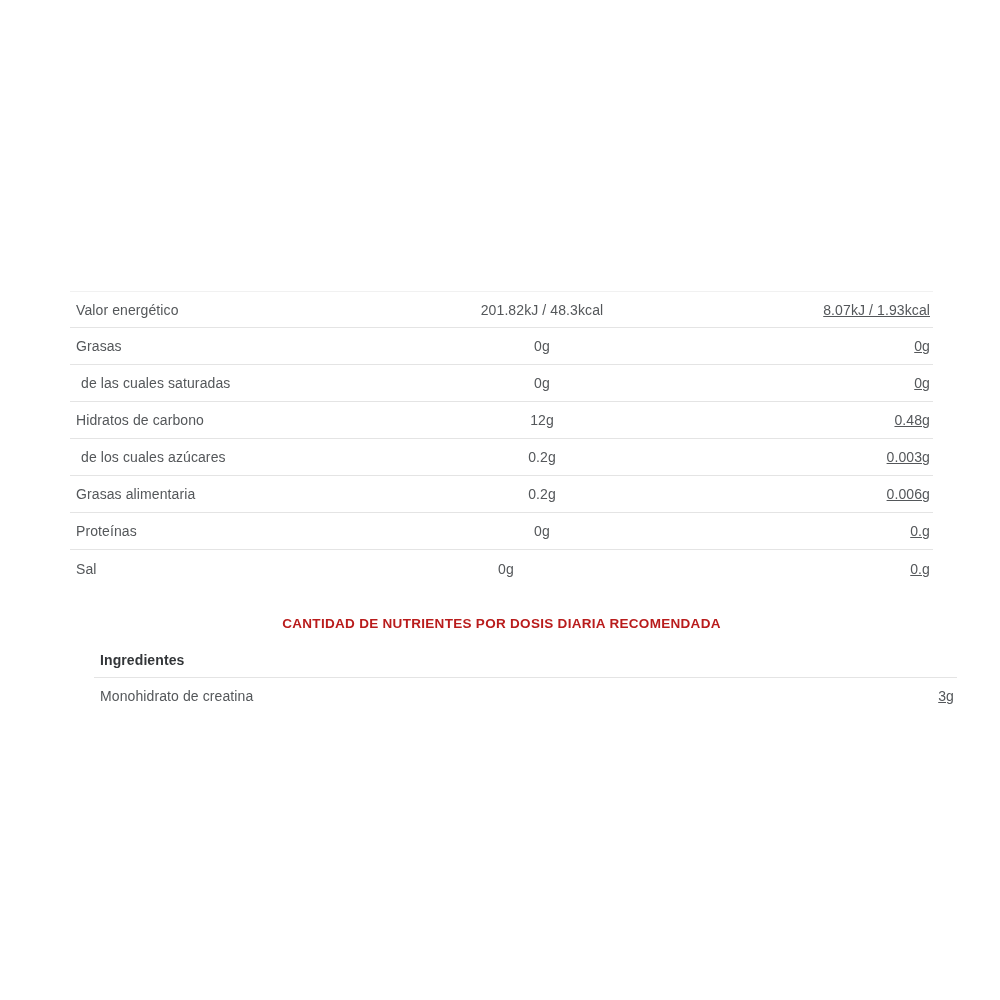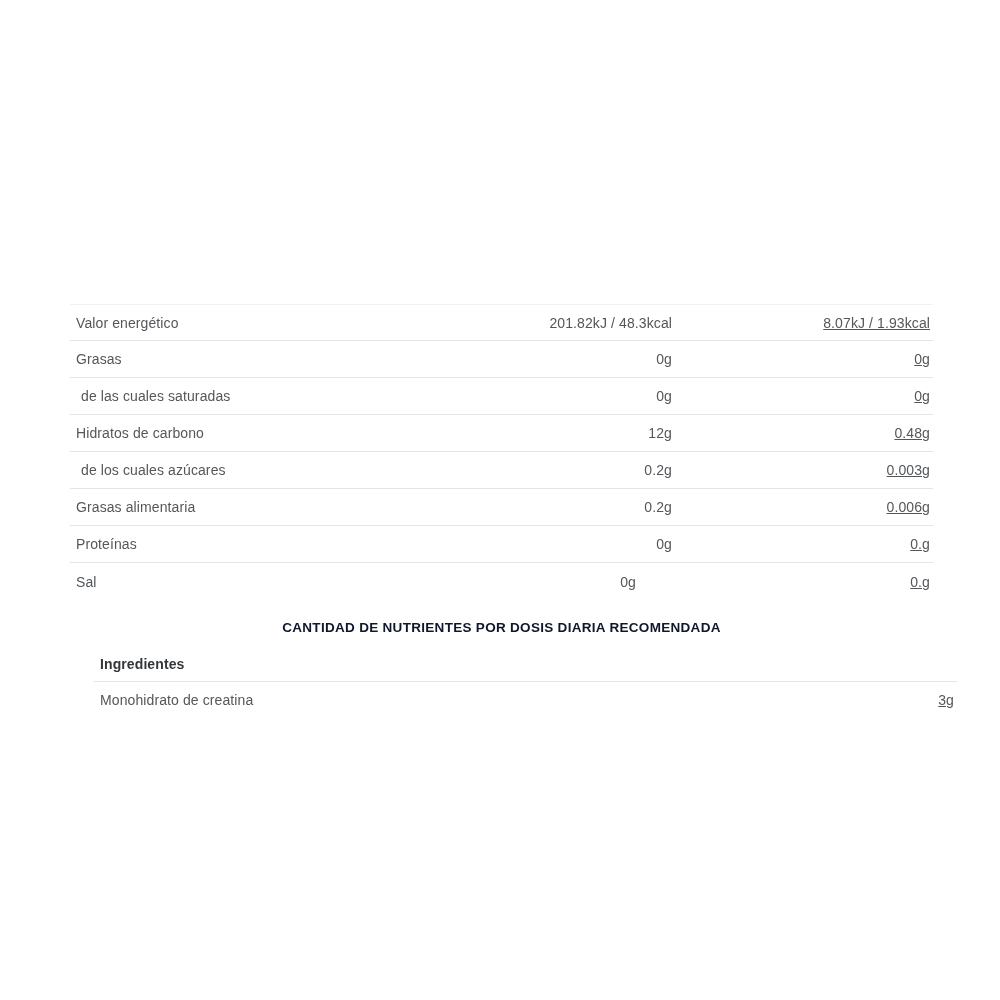--- a/index.html
+++ b/index.html
@@ -11,21 +11,21 @@
     width: 1000px;
     height: 1000px;
     position: relative;
     font-family: "Liberation Sans", "DejaVu Sans", sans-serif;
     color: #54575a;
     overflow: hidden;
   }
   .content {
     position: absolute;
     left: 70px;
-    top: 304px;
+    top: 291px;
     width: 863px;
   }
   
   .ntable {
     width: 100%;
   }
   .nrow {
     display: flex;
     align-items: center;
     height: 37px;
@@ -45,40 +45,40 @@
     flex: 1;
     padding-left: 6px;
     text-align: left;
     white-space: nowrap;
   }
   .indent .c-label {
     padding-left: 11px;
   }
   .c-mid {
     width: 260px;
-    text-align: right;
+    text-align: center;
     white-space: nowrap;
   }
   .c-right {
     width: 261px;
     text-align: right;
     padding-right: 3px;
     box-sizing: border-box;
     white-space: nowrap;
     text-decoration: underline;
   }
   
   .section-heading {
-    margin-top: 18px;
+    margin-top: 27px;
     height: 20px;
     line-height: 20px;
     text-align: center;
     font-size: 13.5px;
     font-weight: bold;
-    color: #0f172a;
+    color: #b91c1c;
     letter-spacing: 0.3px;
     white-space: nowrap;
   }
   
   .itable {
     margin-top: 9px;
     width: 100%;
     margin-left: 24px;
   }
   .irow {

